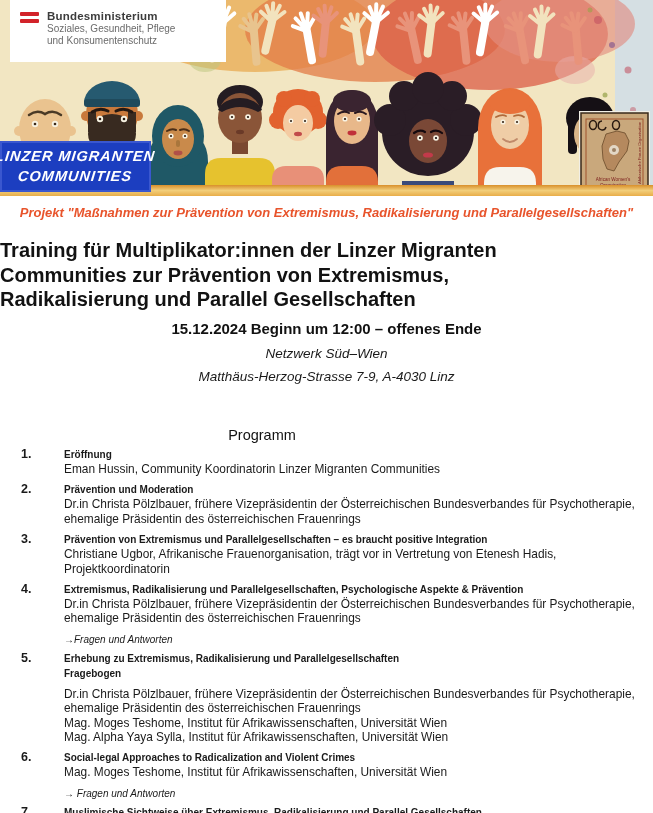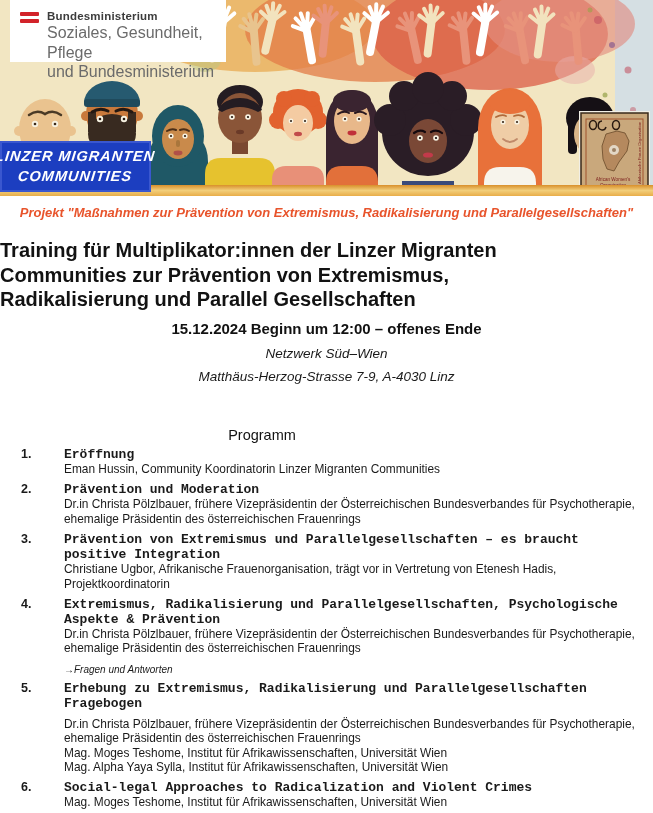--- a/index.html
+++ b/index.html
@@ -12,21 +12,21 @@
 
   .ministry-box {
     position:absolute; top:0; left:10px; width:216px; height:62px;
     background:#ffffff; display:flex; gap:8px; padding:9px 8px 12px 10px; z-index:3;
   }
   .flag-bars { width:19px; padding-top:3px; flex-shrink:0; }
   .flag-bars .bar { height:4px; background:#D2232A; border-radius:1px; }
   .flag-bars .bar + .bar { margin-top:3px; }
   .ministry-text { line-height:1.22; }
   .ministry-name { font-size:11.5px; font-weight:bold; color:#3c3c3c; letter-spacing:.2px; }
-  .ministry-dept { font-size:16px; color:#6b6b6b; }
+  .ministry-dept { font-size:10px; color:#6b6b6b; }
 
   .community-badge {
     position:absolute; top:141px; left:0; width:151px; height:51px;
     background:#1C3EC0; border:2px solid #3a57cf; z-index:3;
     display:flex; flex-direction:column; justify-content:center; align-items:center;
     color:#ffffff; font-weight:bold; font-style:italic;
     font-size:14.5px; letter-spacing:1px; transform-origin:left top;
   }
   .community-badge .b-line { transform:skewX(-6deg); line-height:1.35; white-space:nowrap; }
 
@@ -53,21 +53,21 @@
   }
   .program-heading {
     position:absolute; top:427px; left:0; width:524px; text-align:center;
     font-size:14.5px; color:#121212;
   }
 
   .program-list { position:absolute; top:447px; left:21px; width:618px; color:#1a1a1a; }
   .p-item { display:flex; margin-bottom:6px; }
   .p-num  { width:43px; flex-shrink:0; font-weight:bold; font-size:12.5px; line-height:15px; }
   .p-body { flex:1; }
-  .p-title { font-weight:bold; font-size:13px; line-height:15px;font-family:Liberation Mono, monospace; }
+  .p-title { font-weight:bold; font-size:10px; line-height:15px; }
   .p-line  { font-size:11.9px; line-height:14.4px; }
   .p-arrow { font-style:italic; font-size:10px; margin-top:8px; }
   .p-gap   { height:6px; }
 </style>
 </head>
 <body>
 
 <div class="page">
 
   <div class="hero">
@@ -276,21 +276,21 @@
     </svg>
 
     <div class="ministry-box">
       <div class="flag-bars">
         <div class="bar"></div>
           <div class="bar"></div>
       </div>
       <div class="ministry-text">
         <div class="ministry-name">Bundesministerium</div>
         <div class="ministry-dept">Soziales, Gesundheit, Pflege</div>
-        <div class="ministry-dept">und Bundesministerium</div>
+        <div class="ministry-dept">und Konsumentenschutz</div>
       </div>
     </div>
 
     <div class="community-badge">
       <div class="b-line">LINZER MIGRANTEN</div>
       <div class="b-line">COMMUNITIES</div>
     </div>
   </div>
 
   <div class="project-line">Projekt "Maßnahmen zur Prävention von Extremismus, Radikalisierung und Parallelgesellschaften"</div>

